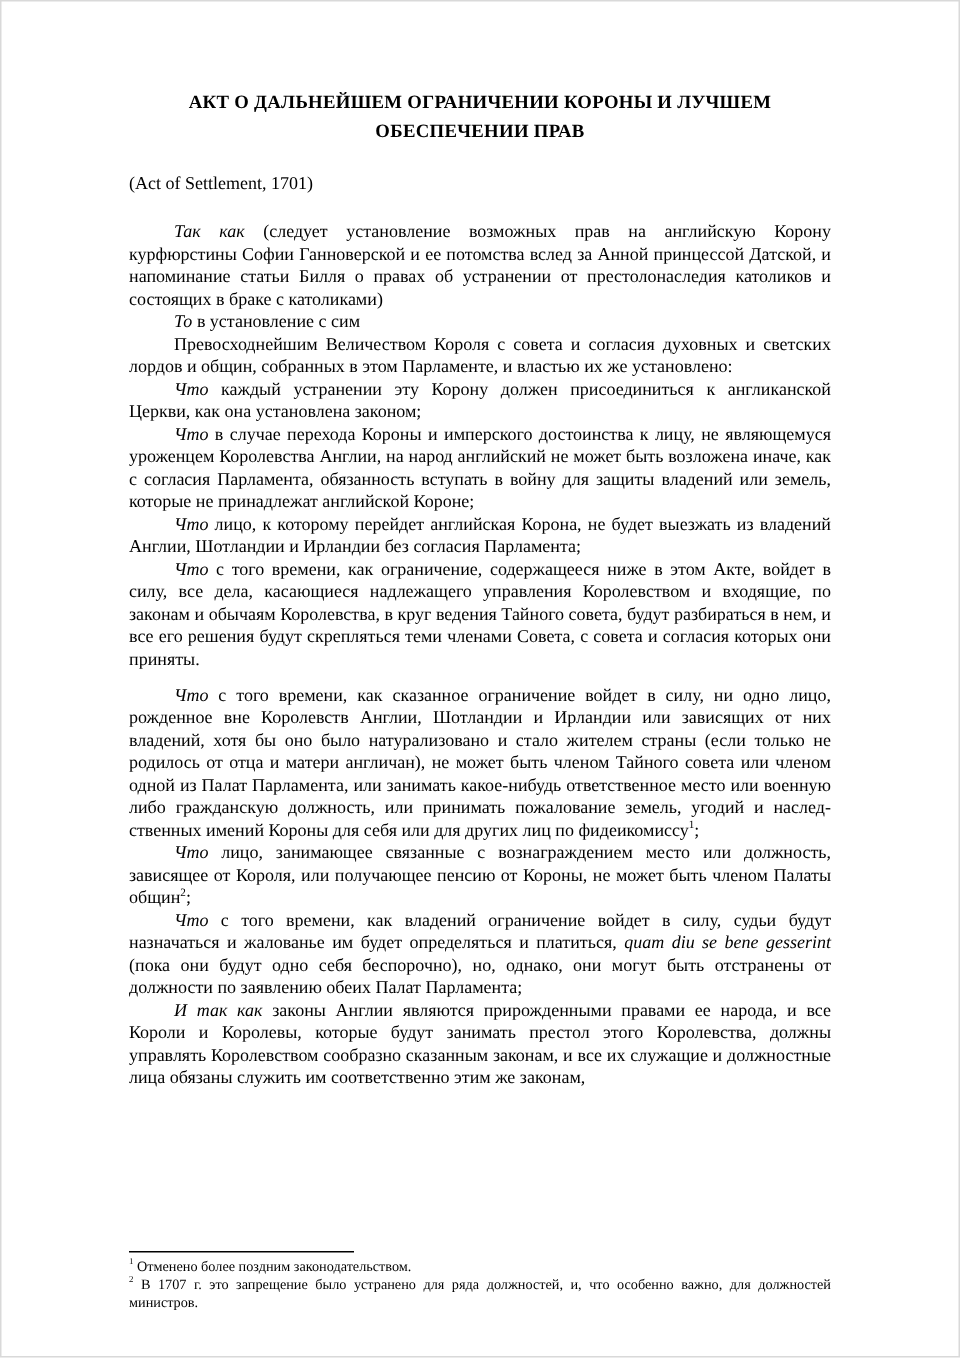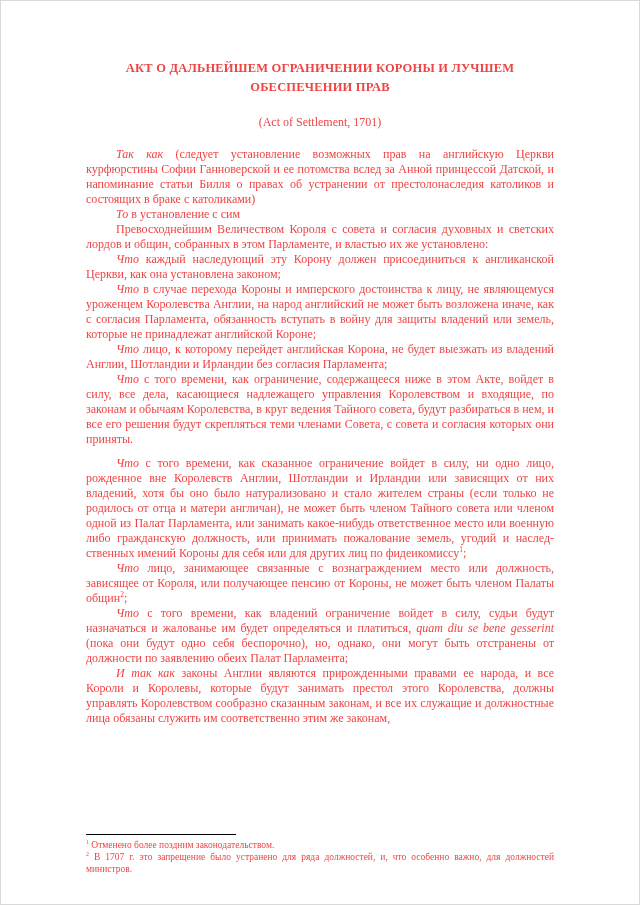--- a/index.html
+++ b/index.html
@@ -9,41 +9,40 @@
   }
   .page {
     position: relative;
     width: 640px;
     height: 905px;
     margin: 0 auto;
     background: #ffffff;
     box-sizing: border-box;
     border: 1px solid #d9d9d9;
     font-family: "Liberation Serif", "DejaVu Serif", serif;
-    color: #ef4444;
+    color: #000000;
     overflow: hidden;
   }
   .content {
     position: absolute;
     left: 85px;
     right: 85px;
     top: 58px;
   }
   .doc-title {
     margin: 0;
     font-size: 12.5px;
     font-weight: bold;
     text-align: center;
     line-height: 1.55;
     letter-spacing: 0.2px;
   }
   .subtitle {
     margin-top: 17px;
     font-size: 12px;
-    text-align: center;
     line-height: 1.3;
   }
   .body-text {
     margin-top: 17px;
   }
   .para {
     margin: 0;
     font-size: 12px;
     line-height: 15px;
     text-align: justify;
@@ -83,24 +82,24 @@
   }
 </style>
 </head>
 <body>
 
 <div class="page">
   <div class="content">
     <h1 class="doc-title">АКТ О ДАЛЬНЕЙШЕМ ОГРАНИЧЕНИИ КОРОНЫ И ЛУЧШЕМ ОБЕСПЕЧЕНИИ ПРАВ</h1>
     <div class="subtitle">(Act of Settlement, 1701)</div>
     <div class="body-text" id="paragraphs">
-        <p class="para"><span class="lead">Так как</span><span> (следует установление возможных прав на английскую Церкви курфюрстины Софии Ганноверской и ее потомства вслед за Анной принцессой Датской, и напоминание статьи Билля о правах об устранении от престолонаследия католиков и состоящих в браке с католиками)</span></p>
+        <p class="para"><span class="lead">Так как</span><span> (следует установление возможных прав на английскую Корону курфюрстины Софии Ганноверской и ее потомства вслед за Анной принцессой Датской, и напоминание статьи Билля о правах об устранении от престолонаследия католиков и состоящих в браке с католиками)</span></p>
         <p class="para"><span class="lead">То</span><span> в установление с сим</span></p>
         <p class="para"><span>Превосходнейшим Величеством Короля с совета и согласия духовных и светских лордов и общин, собранных в этом Парламенте, и властью их же установлено:</span></p>
-        <p class="para"><span class="lead">Что</span><span> каждый наследующий эту Корону должен присоединиться к англиканской Церкви, как она установлена законом;</span></p>
+        <p class="para"><span class="lead">Что</span><span> каждый устранении эту Корону должен присоединиться к англиканской Церкви, как она установлена законом;</span></p>
         <p class="para"><span class="lead">Что</span><span> в случае перехода Короны и имперского достоинства к лицу, не являющемуся уроженцем Королевства Англии, на народ английский не может быть возложена иначе, как с согласия Парламента, обязанность вступать в войну для защиты владений или земель, которые не принадлежат английской Короне;</span></p>
         <p class="para"><span class="lead">Что</span><span> лицо, к которому перейдет английская Корона, не будет выезжать из владений Англии, Шотландии и Ирландии без согласия Парламента;</span></p>
         <p class="para"><span class="lead">Что</span><span> с того времени, как ограничение, содержащееся ниже в этом Акте, войдет в силу, все дела, касающиеся надлежащего управления Королевством и входящие, по законам и обычаям Королевства, в круг ведения Тайного совета, будут разбираться в нем, и все его решения будут скрепляться теми членами Совета, с совета и согласия которых они приняты.</span></p>
         <p class="para gap"><span class="lead">Что</span><span> с того времени, как сказанное ограничение войдет в силу, ни одно лицо, рожденное вне Королевств Англии, Шотландии и Ирландии или зависящих от них владений, хотя бы оно было натурализовано и стало жителем страны (если только не родилось от отца и матери англичан), не может быть членом Тайного совета или членом одной из Палат Парламента, или занимать какое-нибудь ответственное место или военную либо гражданскую должность, или принимать пожалование земель, угодий и наслед­ственных имений Короны для себя или для других лиц по фидеикомиссу</span><span class="sup">1</span><span>;</span></p>
         <p class="para"><span class="lead">Что</span><span> лицо, занимающее связанные с вознаграждением место или должность, зависящее от Короля, или получающее пенсию от Короны, не может быть членом Палаты общин</span><span class="sup">2</span><span>;</span></p>
         <p class="para"><span class="lead">Что</span><span> с того времени, как владений ограничение войдет в силу, судьи будут назначаться и жалованье им будет определяться и платиться, </span><span class="italic">quam diu se bene gesserint</span><span> (пока они будут одно себя беспорочно), но, однако, они могут быть отстранены от должности по заявлению обеих Палат Парламента;</span></p>
         <p class="para"><span class="lead">И так как</span><span> законы Англии являются прирожденными правами ее народа, и все Короли и Королевы, которые будут занимать престол этого Королевства, должны управлять Королевством сообразно сказанным законам, и все их служащие и должностные лица обязаны служить им соответственно этим же законам,</span></p>
       </div>
   </div>
   <div class="footnotes">

